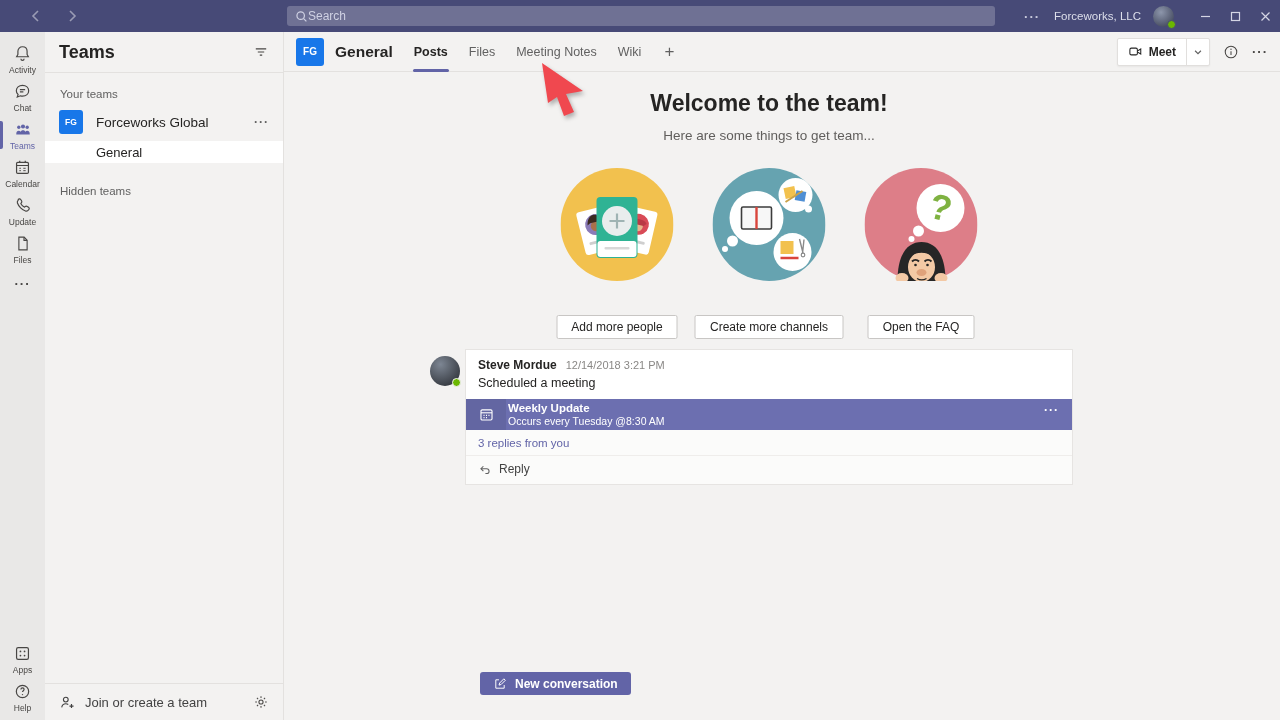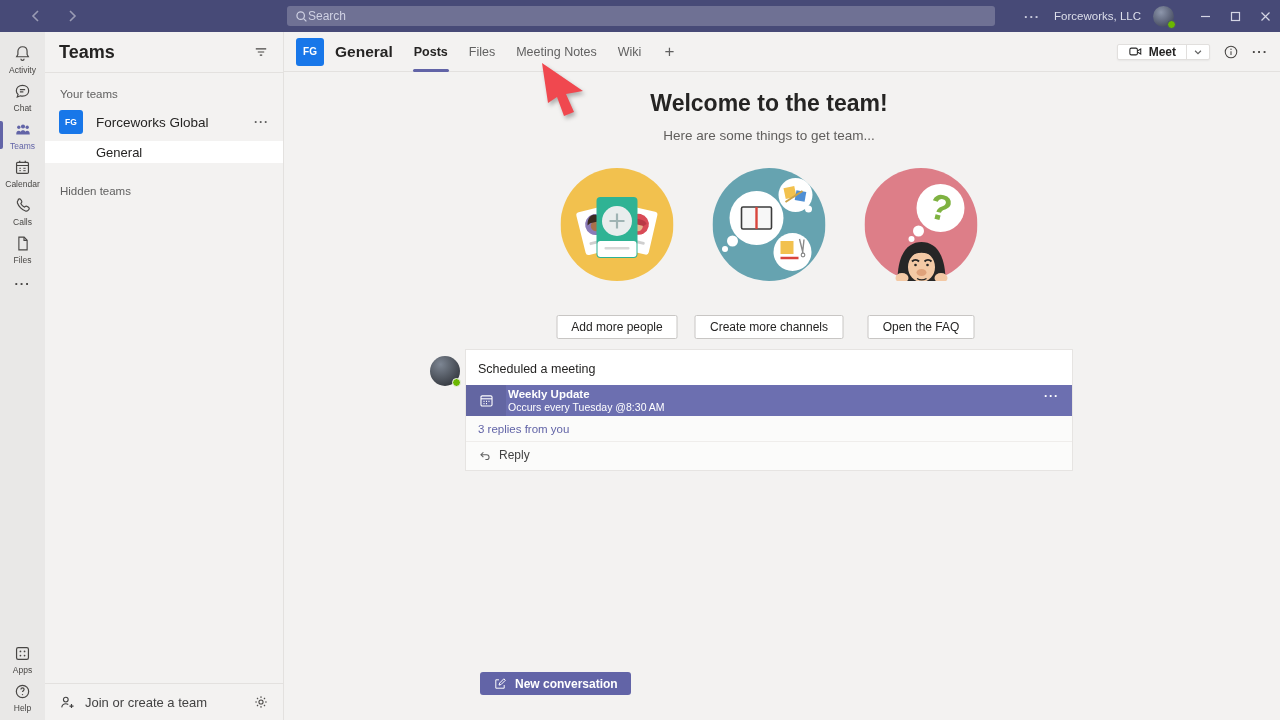--- a/index.html
+++ b/index.html
@@ -50,21 +50,21 @@
   .main { position:absolute; left:284px; top:32px; width:996px; height:688px; background:#f3f2f1; }
   .channel-header { height:40px; display:flex; align-items:center; padding:0 12px; border-bottom:1px solid #e3e1df; }
   .ch-avatar { width:28px; height:28px; border-radius:3px; background:#1877e9; color:#fff; font-size:10px; font-weight:bold; display:flex; align-items:center; justify-content:center; }
   .ch-title { font-size:15.5px; font-weight:bold; margin-left:11px; }
   .tabs { display:flex; align-items:center; gap:21px; margin-left:21px; }
   .tab { font-size:12.5px; color:#616161; position:relative; cursor:default; }
   .tab.active { color:#252423; font-weight:bold; }
   .tab.active::after { content:""; position:absolute; left:-1px; right:-1px; bottom:-13px; height:3px; background:#6264a7; border-radius:2px; }
   .tab-add { font-size:17px; color:#616161; margin-left:2px; line-height:1; }
   .ch-right { margin-left:auto; display:flex; align-items:center; gap:13px; }
-  .meet-btn { display:flex; align-items:stretch; background:#fff; border:1px solid #e1dfdd; border-radius:2px; height:16px; box-shadow:0 1px 2px rgba(0,0,0,0.05); }
+  .meet-btn { display:flex; align-items:stretch; background:#fff; border:1px solid #e1dfdd; border-radius:2px; height:28px; box-shadow:0 1px 2px rgba(0,0,0,0.05); }
   .meet-main { display:flex; align-items:center; gap:6px; padding:0 10px; font-size:12px; font-weight:bold; }
   .meet-split { width:23px; border-left:1px solid #e1dfdd; display:flex; align-items:center; justify-content:center; }
   .hdr-icon { display:flex; color:#484644; }
   .hdr-more { color:#484644; font-size:13px; letter-spacing:1px; font-weight:bold; }
 
   
   .red-arrow { position:absolute; left:255px; top:29px; z-index:40; filter:drop-shadow(2px 3px 2px rgba(0,0,0,0.28)); }
 
   
   .welcome { position:absolute; top:58px; left:0; width:970px; text-align:center; }
@@ -185,21 +185,21 @@
         </svg>
       </span>
     <span class="lbl">Calendar</span>
   </div>
   <div class="rail-item">
     <span>
         <svg width="19" height="19" viewBox="0 0 24 24" fill="none" stroke="#484644" stroke-width="1.5">
           <path d="M6.8 4.1c.9-.9 2.2-.7 2.9.3l1.1 1.6c.6.9.5 1.9-.3 2.7l-.6.6c.3 1 1 2 1.9 2.9s1.9 1.6 2.9 1.9l.6-.6c.8-.8 1.8-.9 2.7-.3l1.6 1.1c1 .7 1.2 2 .3 2.9l-.9.9c-.9.9-2.1 1.2-3.3.8-2-.7-4.2-2.1-6.1-4s-3.3-4.1-4-6.1c-.4-1.2-.1-2.4.8-3.3z"></path>
         </svg>
       </span>
-    <span class="lbl">Calls</span>
+    <span class="lbl">Update</span>
   </div>
   <div class="rail-item">
     <span>
         <svg width="18" height="19" viewBox="0 0 24 24" fill="none" stroke="#484644" stroke-width="1.5">
           <path d="M6.5 3.5h7l4 4.2V20.5h-11z"></path>
           <path d="M13.3 3.7v4.2h4.1"></path>
         </svg>
       </span>
     <span class="lbl">Files</span>
   </div>
@@ -392,20 +392,24 @@
       <button class="card-btn">Open the FAQ</button>
     </div>
   </div>
 
   <div class="message-block">
     <div class="msg-avatar">
         <span class="presence"></span>
       </div>
     <div class="msg-card">
       <div class="msg-head">
+        <div class="msg-meta">
+          <span class="msg-author">Steve Mordue</span>
+          <span class="msg-time">12/14/2018 3:21 PM</span>
+        </div>
         <div class="msg-body">Scheduled a meeting</div>
       </div>
       <div class="banner">
         <span class="banner-icon">
           <svg width="17" height="17" viewBox="0 0 20 20" fill="none" stroke="#fff" stroke-width="1.3">
               <rect x="3.5" y="4.5" width="13" height="12" rx="1.5"></rect>
               <path d="M3.5 8h13"></path>
               <path d="M6.5 11h1.2M9.4 11h1.2M12.3 11h1.2M6.5 13.6h1.2M9.4 13.6h1.2" stroke-width="1.5"></path>
             </svg>
         </span>

